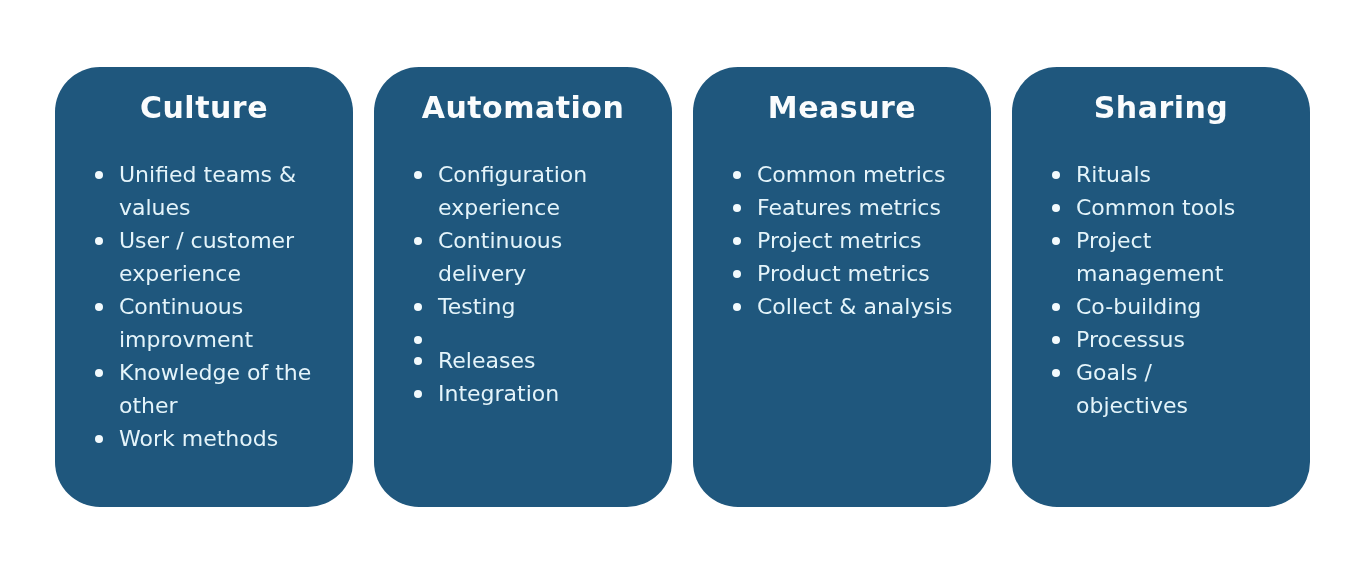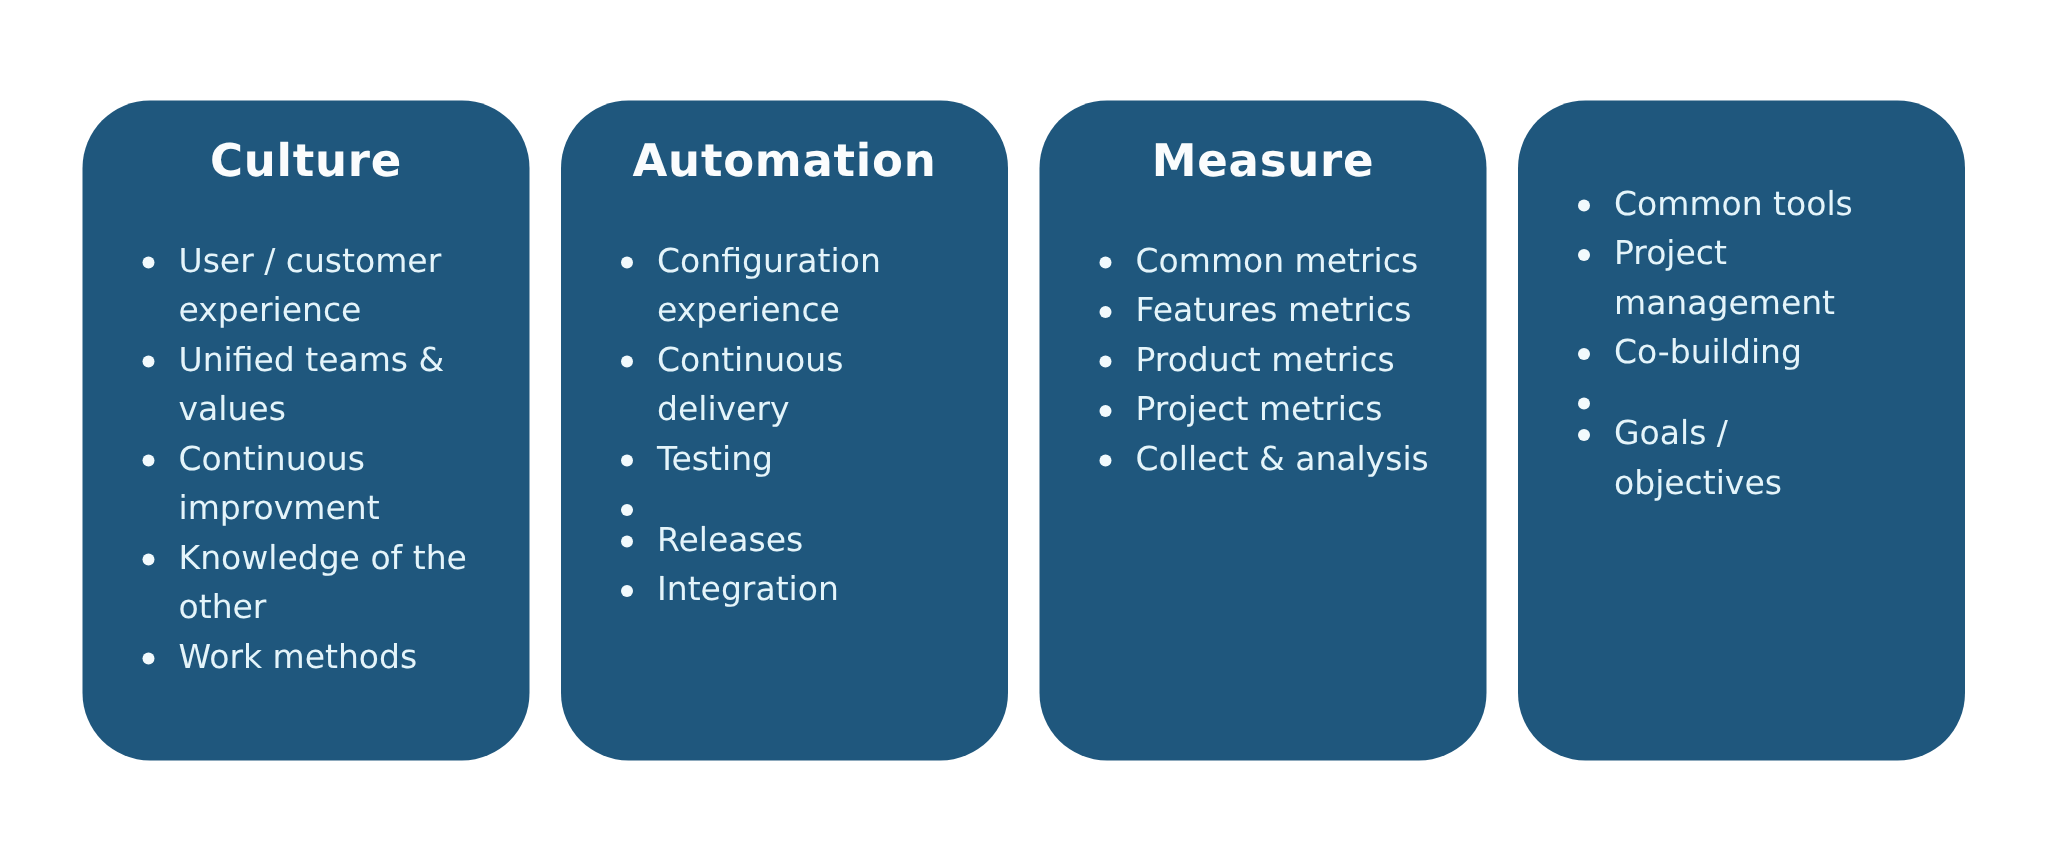--- a/index.html
+++ b/index.html
@@ -74,30 +74,30 @@
 <body>
 
 <div class="canvas">
   <div class="cards-row">
 
     <section class="card">
       <h2 class="card-title">Culture</h2>
       <ul class="card-list">
         <li>
             <span class="dot"></span>
+            <span class="txt">Unified teams &amp;
+values</span>
+          </li>
+        <li>
+            <span class="dot"></span>
             <span class="txt">User / customer
 experience</span>
           </li>
         <li>
             <span class="dot"></span>
-            <span class="txt">Unified teams &amp;
-values</span>
-          </li>
-        <li>
-            <span class="dot"></span>
             <span class="txt">Continuous
 improvment</span>
           </li>
         <li>
             <span class="dot"></span>
             <span class="txt">Knowledge of the
 other</span>
           </li>
         <li>
             <span class="dot"></span>
@@ -143,50 +143,56 @@
         <li>
             <span class="dot"></span>
             <span class="txt">Common metrics</span>
           </li>
         <li>
             <span class="dot"></span>
             <span class="txt">Features metrics</span>
           </li>
         <li>
             <span class="dot"></span>
+            <span class="txt">Project metrics</span>
+          </li>
+        <li>
+            <span class="dot"></span>
             <span class="txt">Product metrics</span>
           </li>
         <li>
             <span class="dot"></span>
-            <span class="txt">Project metrics</span>
-          </li>
-        <li>
-            <span class="dot"></span>
             <span class="txt">Collect &amp; analysis</span>
           </li>
       </ul>
     </section>
 
     <section class="card">
-      <ul class="card-list">
+      <h2 class="card-title">Sharing</h2>
+      <ul class="card-list">
+        <li>
+            <span class="dot"></span>
+            <span class="txt">Rituals</span>
+          </li>
         <li>
             <span class="dot"></span>
             <span class="txt">Common tools</span>
           </li>
         <li>
             <span class="dot"></span>
             <span class="txt">Project
 management</span>
           </li>
         <li>
             <span class="dot"></span>
             <span class="txt">Co-building</span>
           </li>
         <li>
             <span class="dot"></span>
+            <span class="txt">Processus</span>
           </li>
         <li>
             <span class="dot"></span>
             <span class="txt">Goals /
 objectives</span>
           </li>
       </ul>
     </section>
 
   </div>

